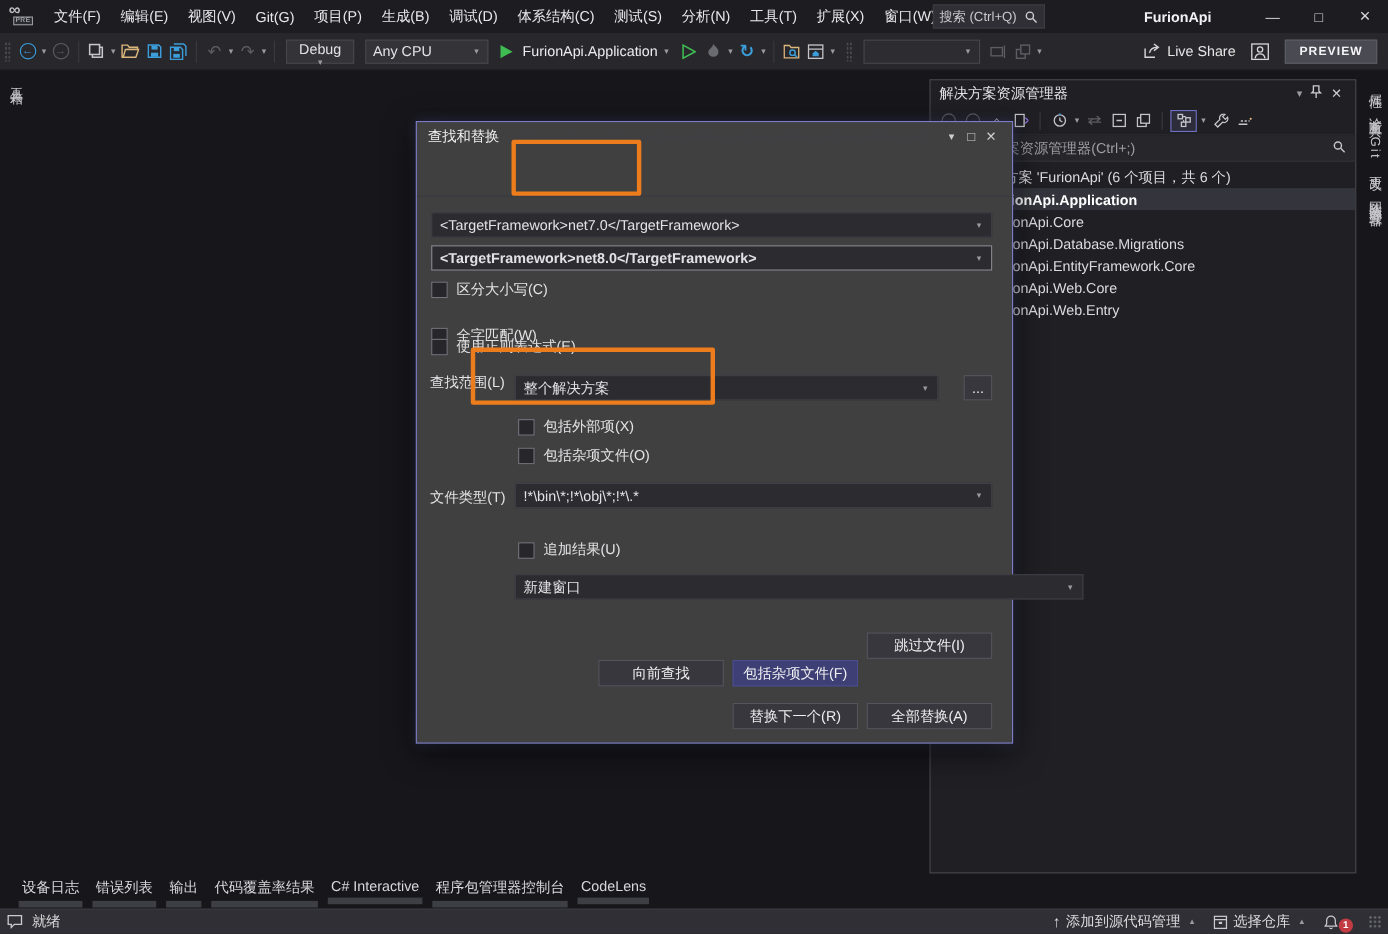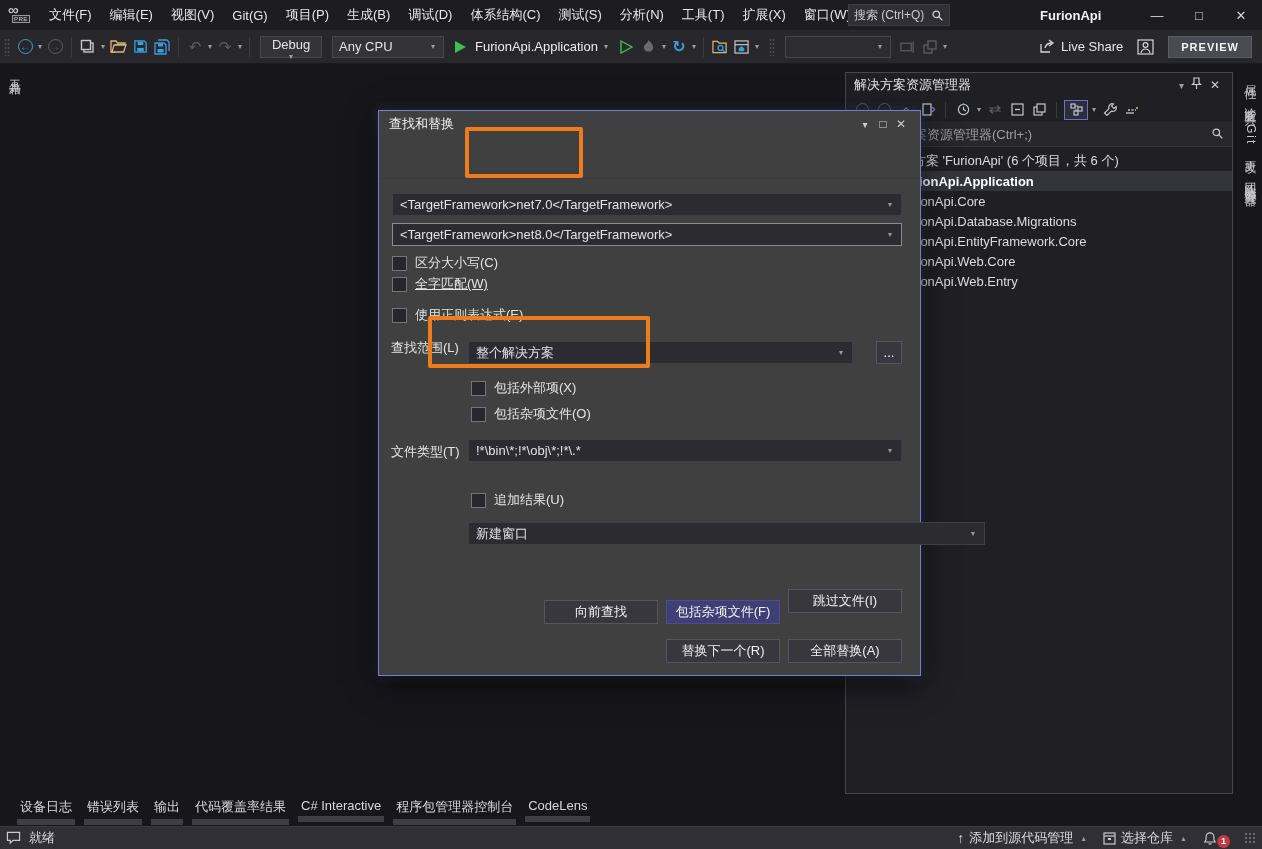--- a/index.html
+++ b/index.html
@@ -64,21 +64,21 @@
   .dlg-title .txt { color:#f0f0f2; margin-right:10px; }
   .dlg-title .dots { flex:1; height:10px; background-image:radial-gradient(#3e3e46 1px, transparent 1.1px);
                      background-size:4px 4px; margin-right:10px; }
   .dlg-title .wb { width:18px; text-align:center; color:#cdcdd3; font-size:12px; }
   .dlg-tabs { position:absolute; left:14px; top:34px; display:flex; gap:24px; }
   .dlg-tab { color:#d6d6da; padding-bottom:8px; font-weight:bold; }
   .dlg-tab.active { color:#ffffff; border-bottom:3px solid #9a9aa2; }
   .dlg-sep { position:absolute; left:0; top:67px; width:100%; height:1px; background:#3a3a42; }
   .fcombo { position:absolute; background:#2b2b30; border:1px solid #3f3f47; height:23px; display:flex; align-items:center;
             justify-content:space-between; padding:0 7px; color:#e2e2e5; font-size:13px; white-space:nowrap; overflow:hidden; }
-  .fcombo.focus { border-color:#8b8b94; }
+  .fcombo.focus { border-color:#8b8b94;font-weight:bold; }
   .chk { position:absolute; display:flex; align-items:center; gap:8px; color:#e4e4e7; }
   .chk .box { width:15px; height:15px; border:1px solid #74747d; background:#26262b; }
   .dlabel { position:absolute; color:#e4e4e7; }
   .dbtn { position:absolute; width:114px; height:24px; background:#37373d; border:1px solid #55555d; color:#f0f0f2;
           display:flex; align-items:center; justify-content:center; font-size:13px; }
   .dbtn.accent { background:#3e3f75; border-color:#4c4d8e; }
 
   
   .anno-box { position:absolute; border:4px solid #ED7D1C; border-radius:2px; z-index:40; pointer-events:none; }
   .anno-text { position:absolute; left:855px; top:391px; z-index:40; color:#ED7D1C; font-size:29px; font-weight:bold;
@@ -401,21 +401,21 @@
     </div>
     <div class="fcombo focus" style="left:13px; top:112px; width:510px;">
       <span>&lt;TargetFramework&gt;net8.0&lt;/TargetFramework&gt;</span>
       <span class="caret">▾</span>
     </div>
 
     <div class="chk" style="left:13px; top:143px;">
       <span class="box"></span>
       <span>区分大小写(C)</span>
     </div>
-    <div class="chk" style="left:13px; top:164px;text-decoration:underline;">
+    <div class="chk" style="left:13px; top:185px;">
       <span class="box"></span>
       <span>全字匹配(W)</span>
     </div>
     <div class="chk" style="left:13px; top:195px;">
       <span class="box"></span>
       <span>使用正则表达式(E)</span>
     </div>
 
     <div class="dlabel" style="left:12px; top:228px;">查找范围(L)</div>
     <div class="fcombo" style="left:89px; top:230px; width:385px;">
@@ -444,21 +444,21 @@
       <span>追加结果(U)</span>
     </div>
 
     <div class="fcombo" style="left:89px; top:411px; width:517px;">
       <span>新建窗口</span>
       <span class="caret">▾</span>
     </div>
 
     <div class="dbtn" style="left:165px; top:489px;">向前查找</div>
     <div class="dbtn accent" style="left:287px; top:489px;">包括杂项文件(F)</div>
-    <div class="dbtn" style="left:409px; top:478px;">跳过文件(I)</div>
+    <div class="dbtn" style="left:409px; top:464px;">跳过文件(I)</div>
     <div class="dbtn" style="left:287px; top:528px;">替换下一个(R)</div>
     <div class="dbtn" style="left:409px; top:528px;">全部替换(A)</div>
   </div>
 
   <div class="anno-box" style="left:465px; top:127px; width:118px; height:51px;"></div>
   <div class="anno-box" style="left:428px; top:316px; width:222px; height:52px;"></div>
 
   <div class="bottom-tabs">
     <div class="btab">
         <span>设备日志</span>

